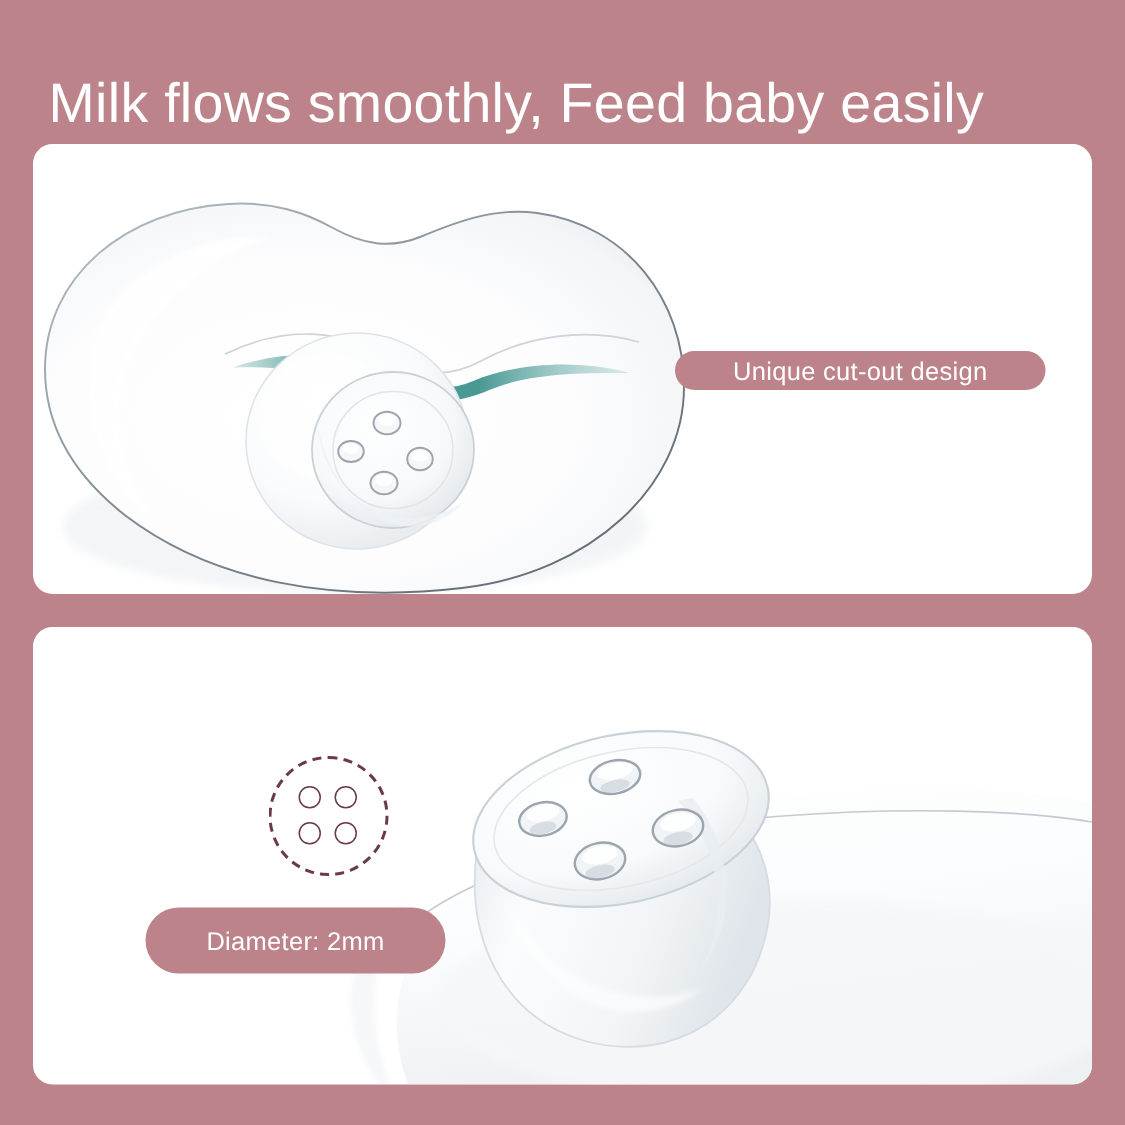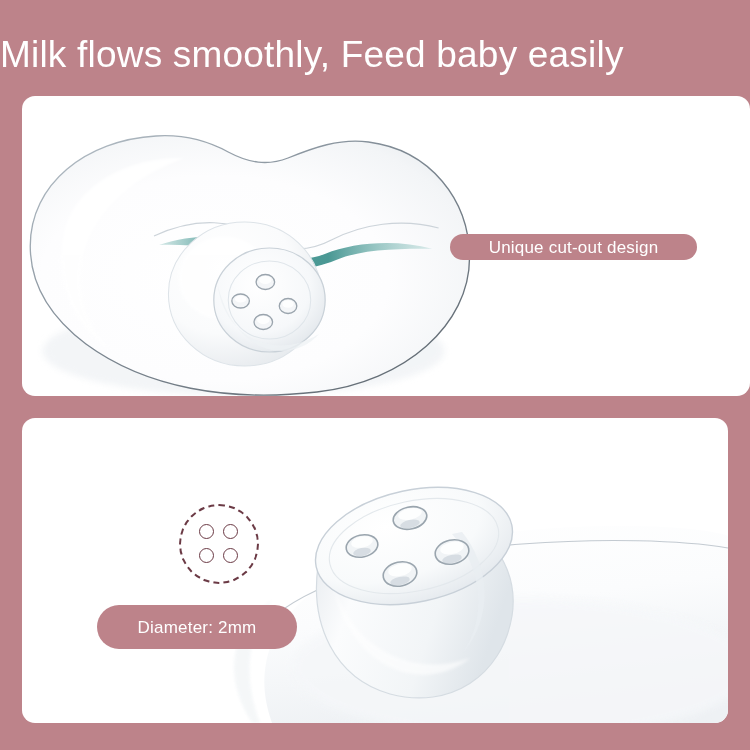--- a/index.html
+++ b/index.html
@@ -17,44 +17,43 @@
     position: relative;
     width: 750px;
     height: 750px;
     background: #bd838a;
   }
 
   
   .title {
     position: absolute;
     left: 0;
-    top: 34px;
+    top: 48px;
     width: 656px;
-    text-align: left;
+    text-align: right;
     color: #ffffff;
     font-size: 37px;
     font-weight: 300;
     letter-spacing: 0.2px;
     font-family: "Liberation Sans", sans-serif;
     white-space: nowrap;
   }
 
   
   .card {
     position: absolute;
     left: 22px;
     width: 706px;
     background: #ffffff;
     border-radius: 13px;
     overflow: hidden;
   }
   .card-top {
     top: 96px;
     height: 300px;
-    padding-left: 22px;
   }
   .card-bottom {
     top: 418px;
     height: 305px;
   }
 
   
   .badge {
     position: absolute;
     background: #bd838a;

